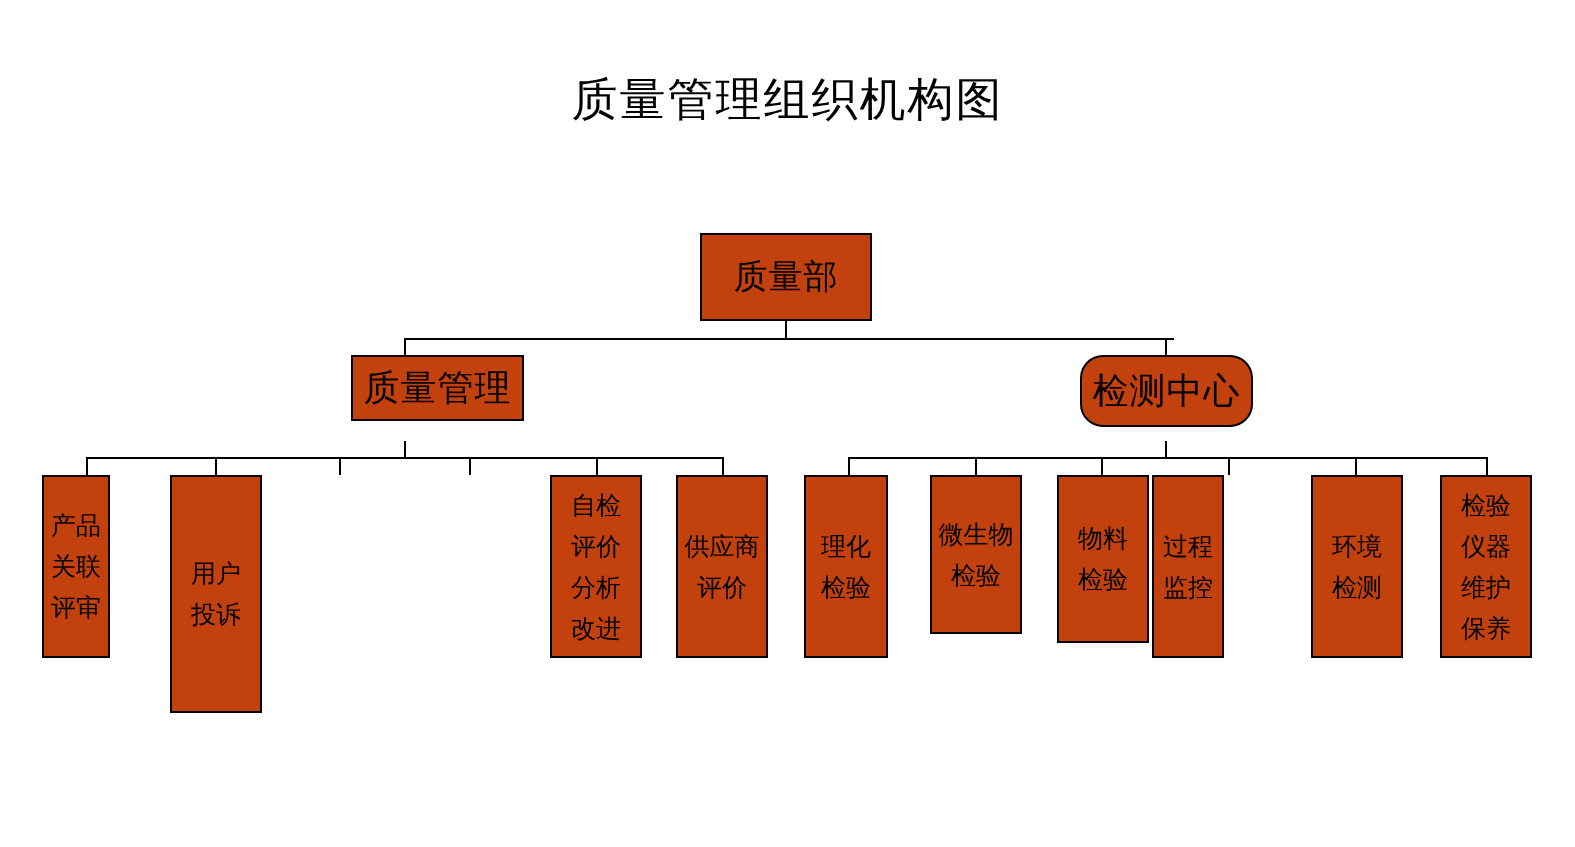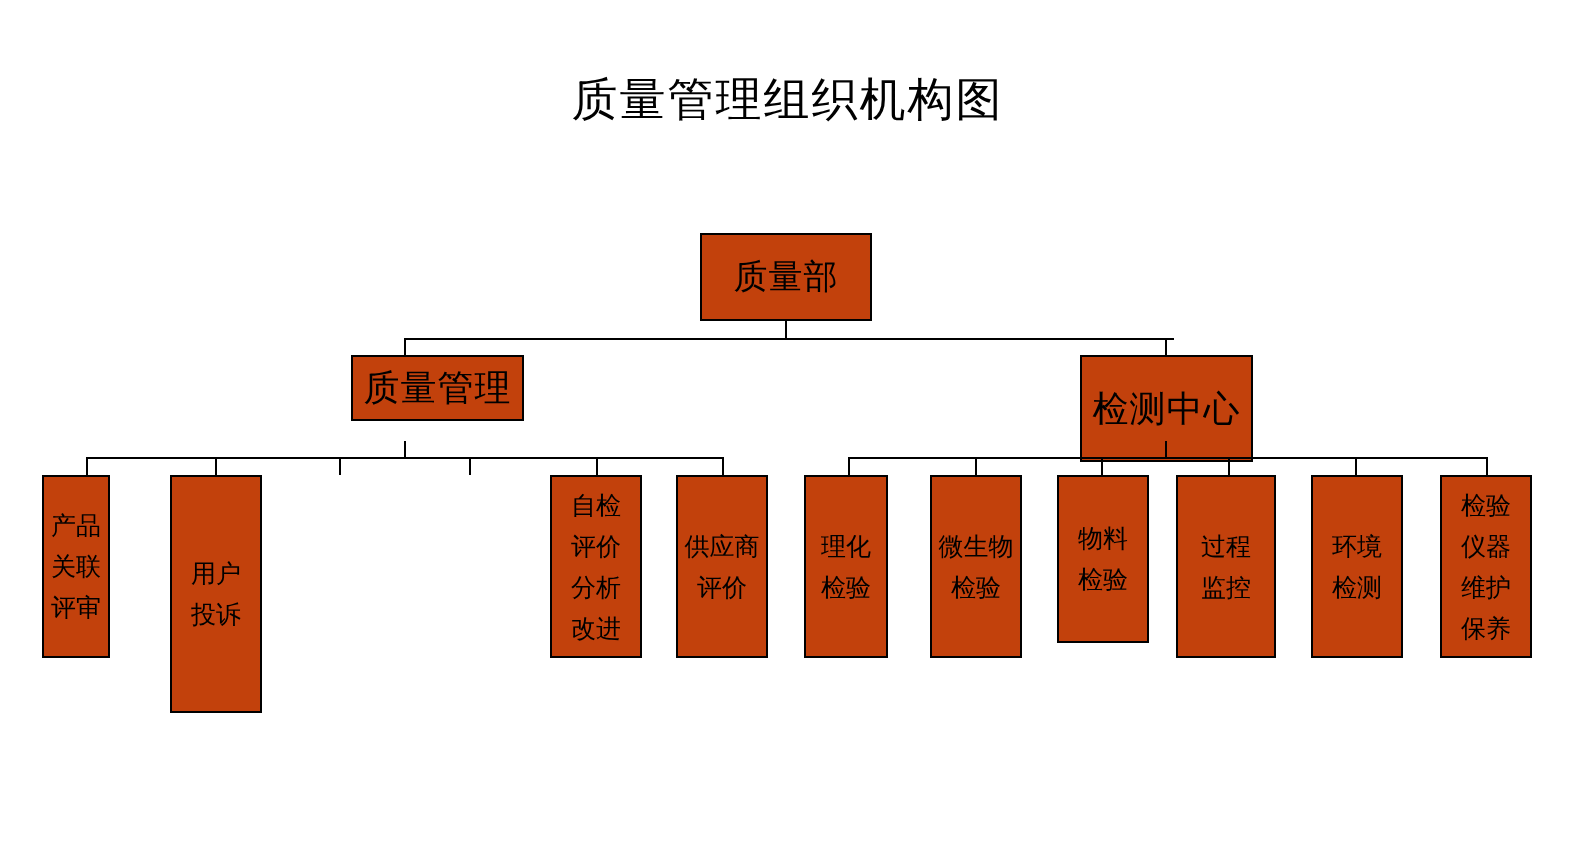--- a/index.html
+++ b/index.html
@@ -80,21 +80,21 @@
 
   <div class="connector v" style="left:785px; top:321px; width:2px; height:18px;"></div>
   <div class="connector h" style="left:404px; top:338px; width:770px; height:2px;"></div>
   <div class="connector v" style="left:404px; top:338px; width:2px; height:17px;"></div>
   <div class="connector v" style="left:1165px; top:338px; width:2px; height:17px;"></div>
 
   <div class="node level-mid" style="left:319px; top:355px; width:173px; height:66px;margin-left:32px;">
     <span class="node-label">质量管理</span>
   </div>
 
-  <div class="node level-mid" style="left:1080px; top:355px; width:173px; height:107px;">
+  <div class="node level-mid" style="left:1080px; top:355px; width:173px; height:72px;border-radius:23px;">
     <span class="node-label">检测中心</span>
   </div>
 
   <div class="connector v" style="left:404px; top:441px; width:2px; height:18px;"></div>
   <div class="connector h" style="left:87px; top:457px; width:636px; height:2px;"></div>
 
   <div class="connector v" style="left:86px; top:457px; width:2px; height:18px;"></div>
   <div class="connector v" style="left:215px; top:457px; width:2px; height:18px;"></div>
   <div class="connector v" style="left:339px; top:457px; width:2px; height:18px;"></div>
   <div class="connector v" style="left:469px; top:457px; width:2px; height:18px;"></div>
@@ -128,29 +128,29 @@
   <div class="connector v" style="left:975px; top:457px; width:2px; height:18px;"></div>
   <div class="connector v" style="left:1101px; top:457px; width:2px; height:18px;"></div>
   <div class="connector v" style="left:1228px; top:457px; width:2px; height:18px;"></div>
   <div class="connector v" style="left:1355px; top:457px; width:2px; height:18px;"></div>
   <div class="connector v" style="left:1486px; top:457px; width:2px; height:18px;"></div>
 
   <div class="node level-leaf" style="left:804px; top:475px; width:84px; height:183px;">
     <span class="node-label">理化
 检验</span>
   </div>
-  <div class="node level-leaf" style="left:930px; top:475px; width:92px; height:183px;">
+  <div class="node level-leaf" style="left:930px; top:475px; width:92px; height:159px;">
     <span class="node-label">微生物
 检验</span>
   </div>
   <div class="node level-leaf" style="left:1057px; top:475px; width:92px; height:168px;justify-content:center;">
     <span class="node-label">物料
 检验</span>
   </div>
-  <div class="node level-leaf" style="left:1152px; top:475px; width:100px; height:183px;margin-left:24px;">
+  <div class="node level-leaf" style="left:1152px; top:475px; width:72px; height:183px;">
     <span class="node-label">过程
 监控</span>
   </div>
   <div class="node level-leaf" style="left:1311px; top:475px; width:92px; height:183px;">
     <span class="node-label">环境
 检测</span>
   </div>
   <div class="node level-leaf" style="left:1440px; top:475px; width:92px; height:183px;">
     <span class="node-label">检验
 仪器

